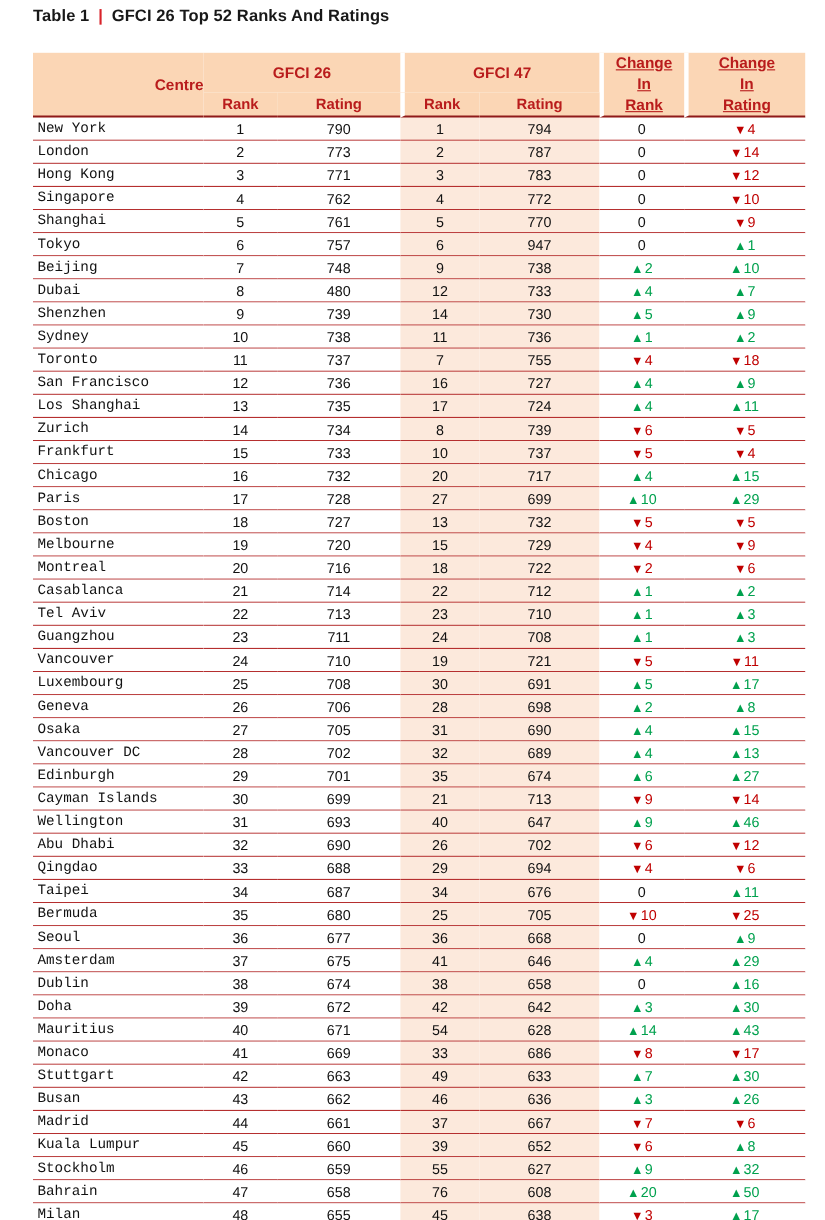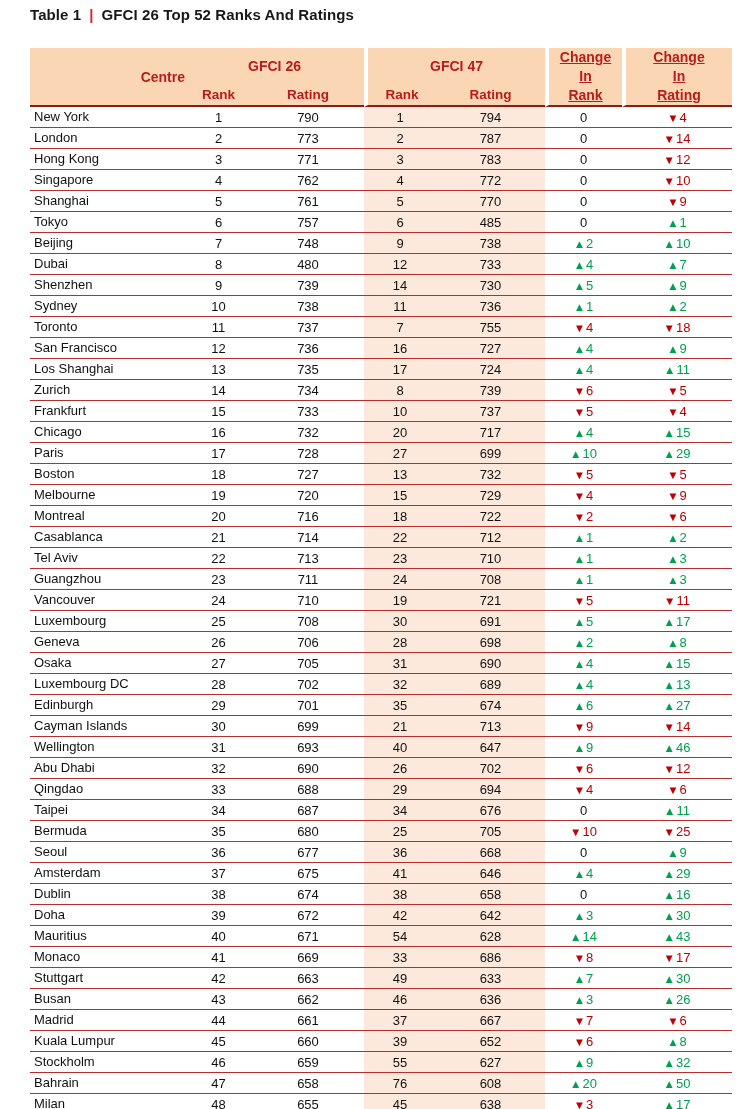--- a/index.html
+++ b/index.html
@@ -33,21 +33,21 @@
   th.centre-h { text-align:right; padding-left:4px; font-size:14px; border-bottom:2px solid #8f1a1a; }
   th.chg-h { font-size:13.5px; line-height:19px; border-bottom:2px solid #8f1a1a; vertical-align:middle;text-decoration:underline; }
   .gap { border-left:4px solid #ffffff; }
 
   tbody td {
     height:18px; padding:0; font-size:13px; color:#111111;
     border-bottom:1px solid #b52f2f; vertical-align:middle;
     background:#ffffff;
   }
   tbody tr:last-child td { border-bottom:2px solid #8f1a1a; }
-  td.centre { text-align:left; padding:1px 2px 1px 4px; line-height:1.2; }
+  td.centre { text-align:left; padding:1px 2px 1px 4px; line-height:1.2;font-family:Liberation Mono, monospace; }
   td.num { text-align:center; }
   td.shade { background:#fce9dc; }
   td.chg { text-align:center; }
   .up   { color:#00a14e; }
   .down { color:#c00000; }
   .zero { color:#111111; }
   .tri { font-size:11.5px; letter-spacing:1px; }
 </style>
 </head>
 <body>
@@ -135,21 +135,21 @@
           <td class="num shade">5</td>
           <td class="num shade">770</td>
           <td class="chg"><span class="zero">0</span></td>
           <td class="chg"><span class="tri down">▼</span><span class="down">9</span></td>
         </tr>
         <tr>
           <td class="centre">Tokyo</td>
           <td class="num">6</td>
           <td class="num">757</td>
           <td class="num shade">6</td>
-          <td class="num shade">485</td>
+          <td class="num shade">947</td>
           <td class="chg"><span class="zero">0</span></td>
           <td class="chg"><span class="tri up">▲</span><span class="up">1</span></td>
         </tr>
         <tr>
           <td class="centre">Beijing</td>
           <td class="num">7</td>
           <td class="num">748</td>
           <td class="num shade">9</td>
           <td class="num shade">738</td>
           <td class="chg"><span class="tri up">▲</span><span class="up">2</span></td>
@@ -329,21 +329,21 @@
         <tr>
           <td class="centre">Osaka</td>
           <td class="num">27</td>
           <td class="num">705</td>
           <td class="num shade">31</td>
           <td class="num shade">690</td>
           <td class="chg"><span class="tri up">▲</span><span class="up">4</span></td>
           <td class="chg"><span class="tri up">▲</span><span class="up">15</span></td>
         </tr>
         <tr>
-          <td class="centre">Luxembourg DC</td>
+          <td class="centre">Vancouver DC</td>
           <td class="num">28</td>
           <td class="num">702</td>
           <td class="num shade">32</td>
           <td class="num shade">689</td>
           <td class="chg"><span class="tri up">▲</span><span class="up">4</span></td>
           <td class="chg"><span class="tri up">▲</span><span class="up">13</span></td>
         </tr>
         <tr>
           <td class="centre">Edinburgh</td>
           <td class="num">29</td>

